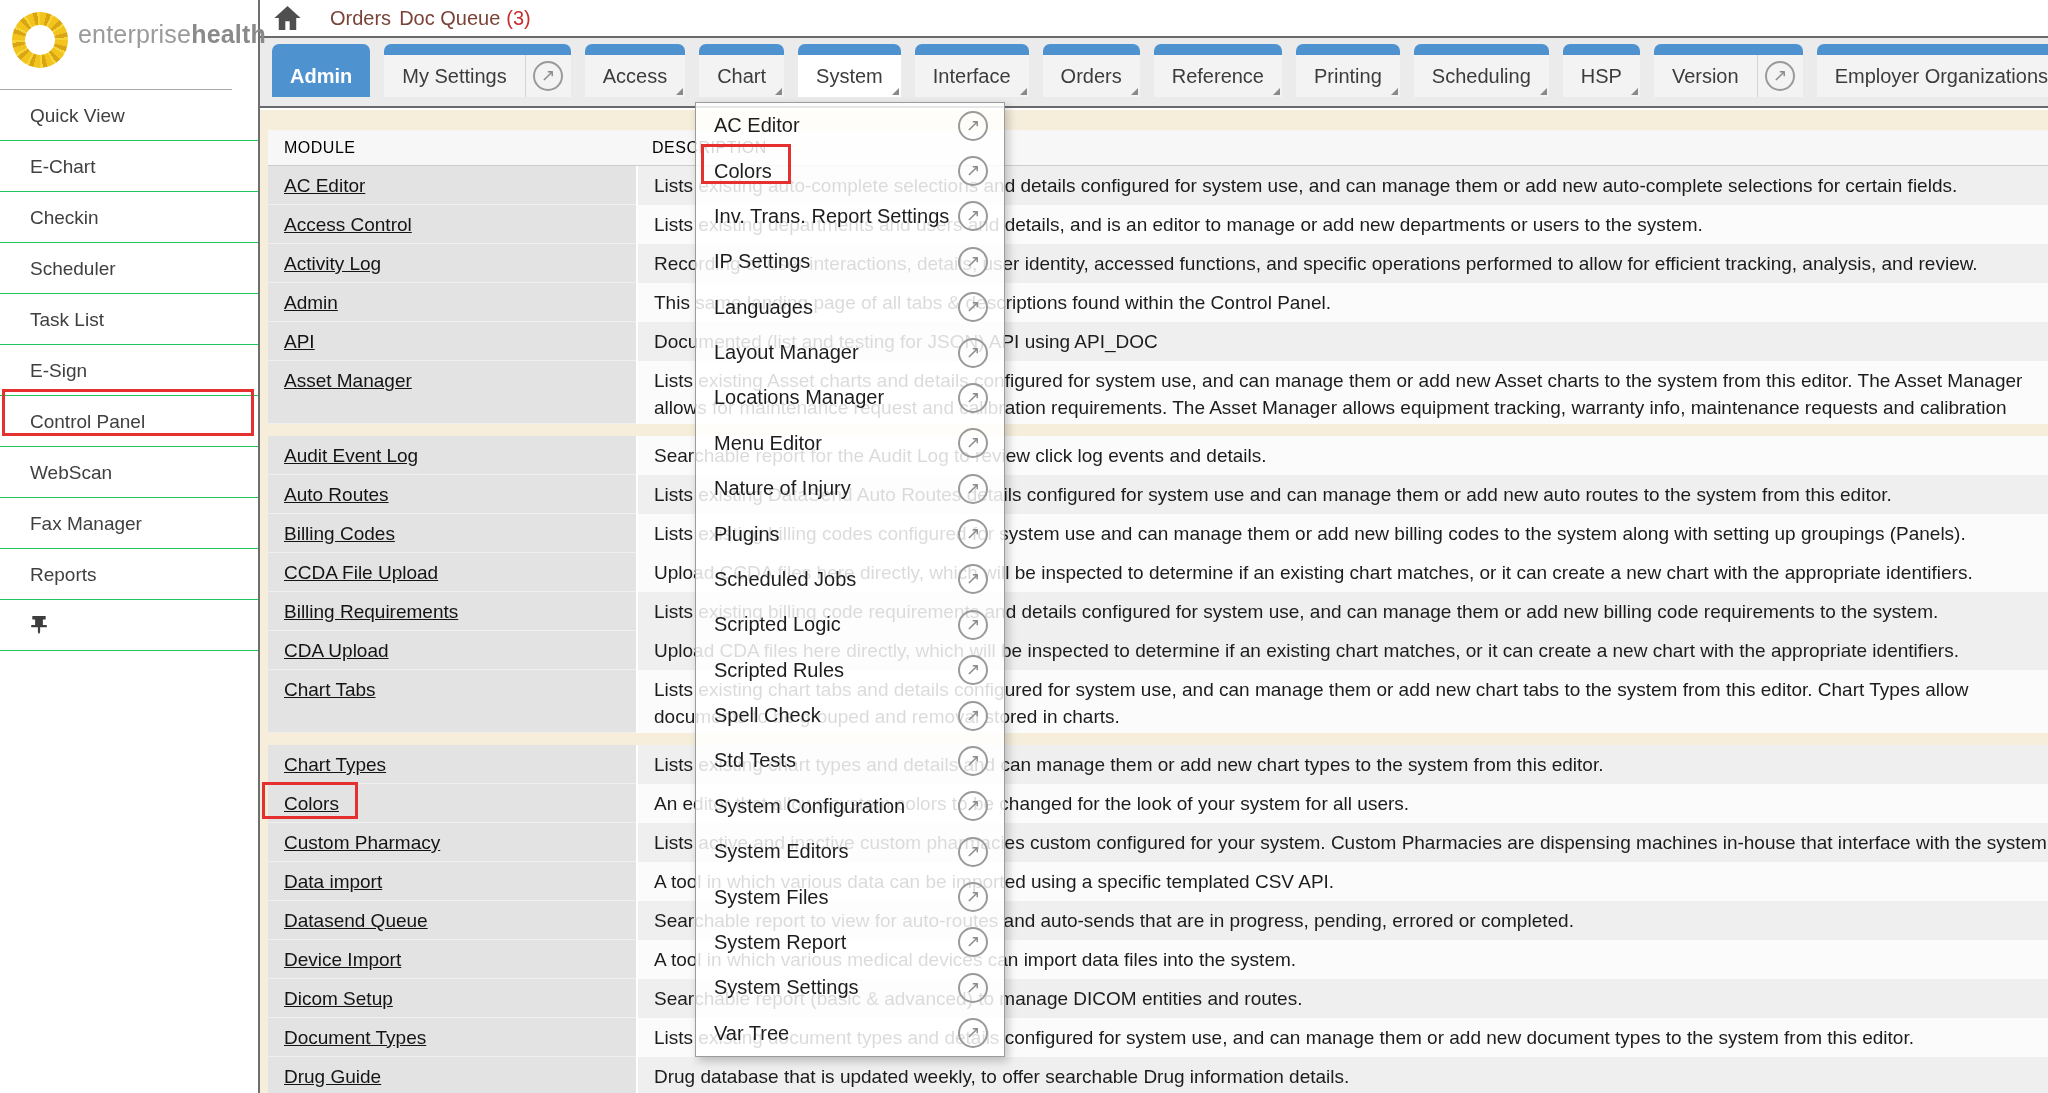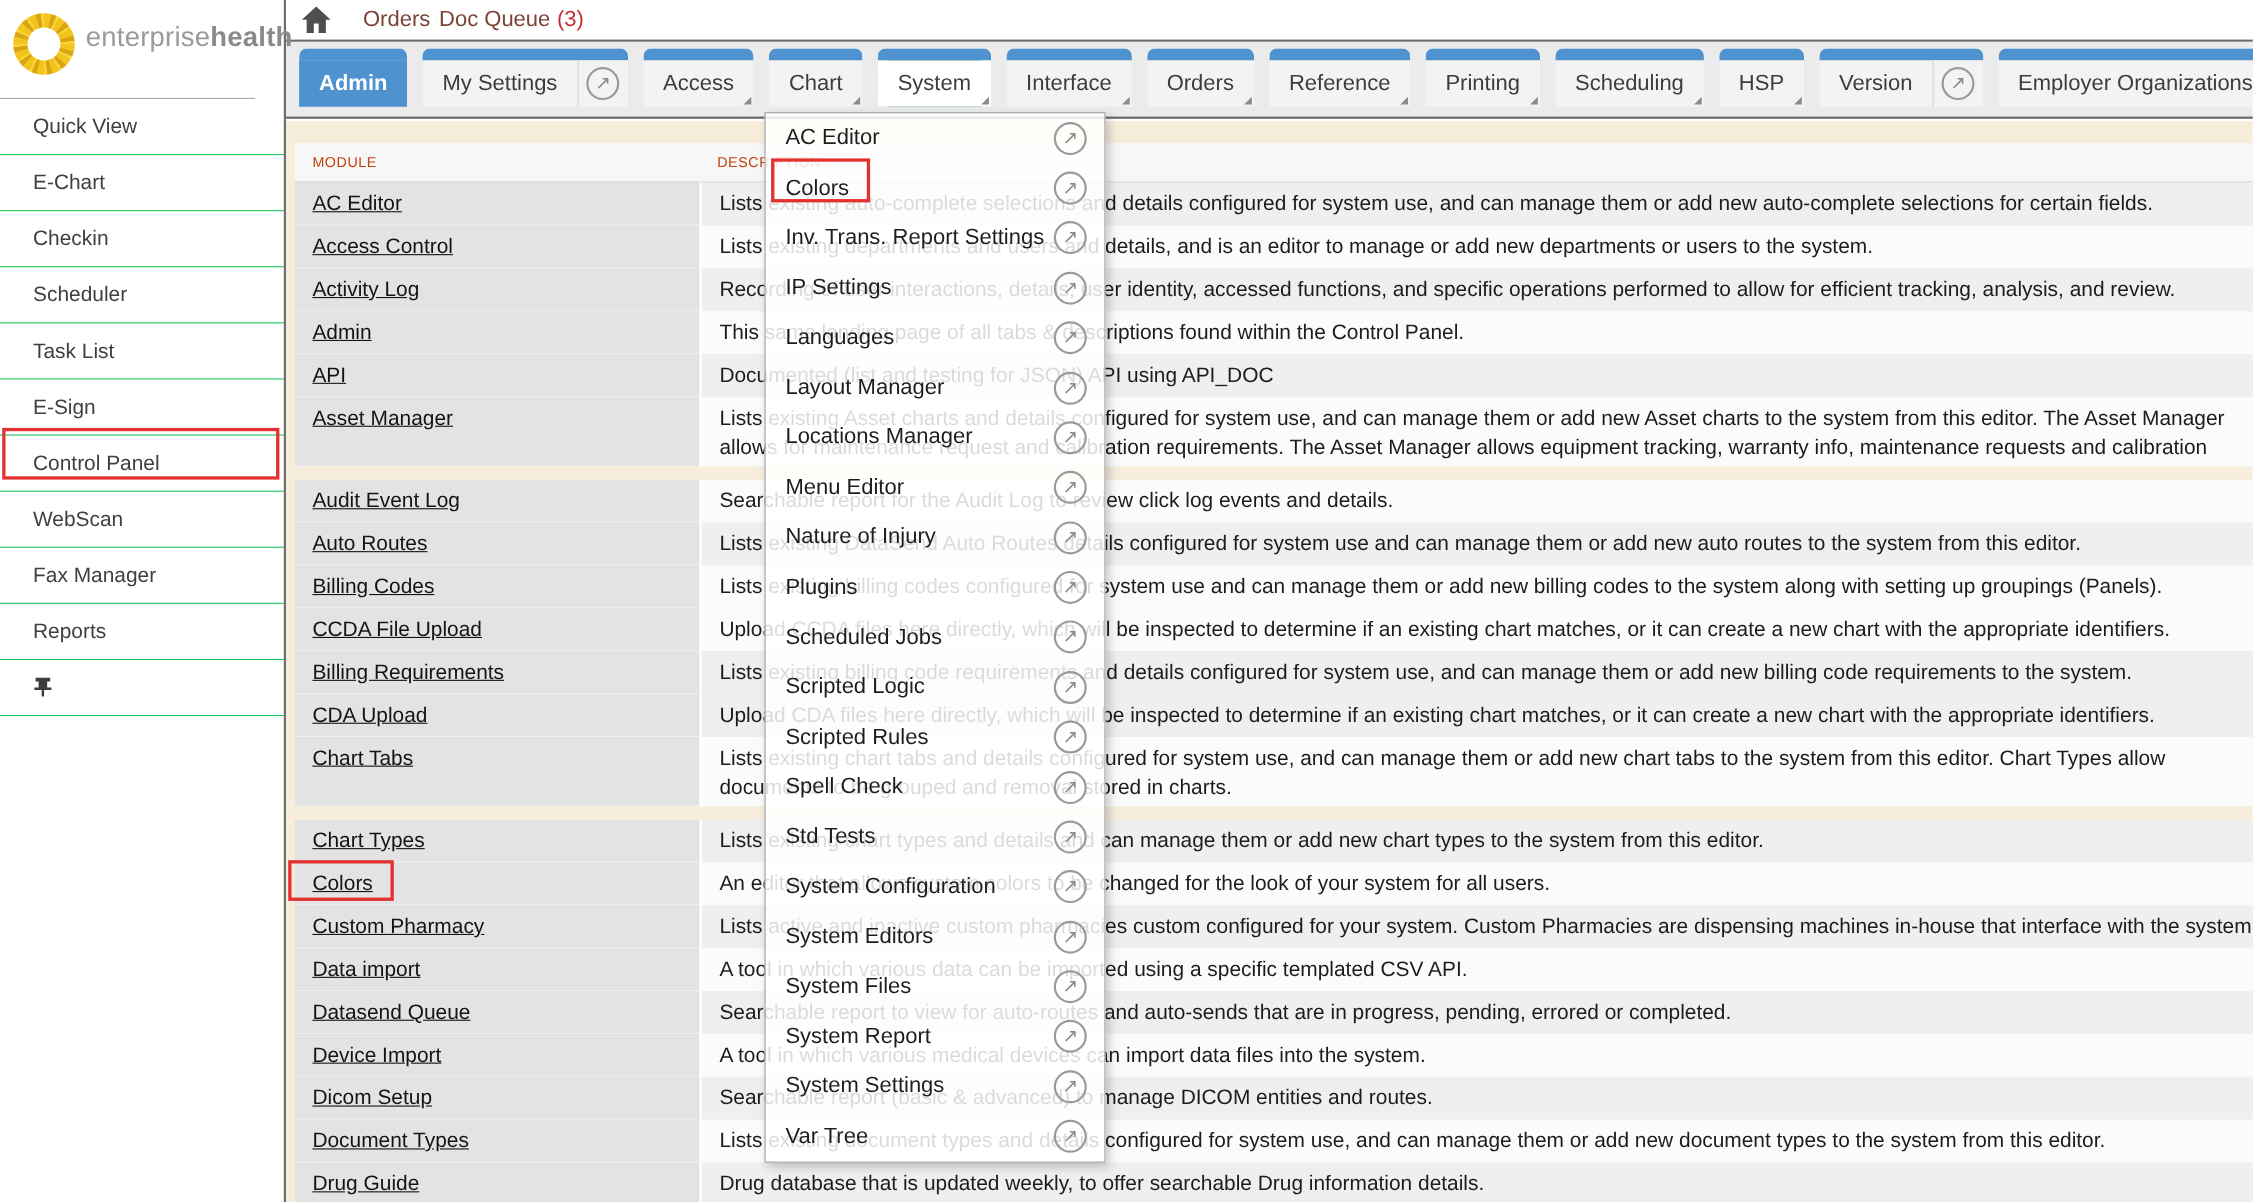--- a/index.html
+++ b/index.html
@@ -37,35 +37,35 @@
     border-bottom:2px solid #6a6a6a; }
   .tabs { position:absolute; left:12px; bottom:9px; display:flex; }
   .tab { margin-right:14px; border-radius:7px 7px 0 0; overflow:hidden; display:flex;
     flex-direction:column; cursor:pointer; flex:none; }
   .tab-blue { height:11px; background:#4e92cf; }
   .tab-body { display:flex; align-items:stretch; background:#f3f3f3; }
   .tab-label { position:relative; padding:0 18px; height:42px; line-height:42px;
     font-size:20px; color:#3c3c3c; white-space:nowrap; }
   .tab.active .tab-blue { background:#4e92cf; }
   .tab.active .tab-body , .tab.active .tab-label { background:#4e92cf; color:#fff; font-weight:bold; }
-  .tab.open .tab-body { background:#0f766e;border-radius:11px; }
+  .tab.open .tab-body { background:#0f766e; }
   .tab.open .tab-label { background:#fff; }
   .tab-ext { width:46px; display:flex; align-items:center; justify-content:center;
     border-left:1px solid #d5d5d5; background:#f3f3f3; }
   .caret { position:absolute; right:2px; bottom:2px; width:0; height:0;
     border-left:7px solid transparent; border-bottom:7px solid #8a8a8a; }
   .ext-circle { width:30px; height:30px; border:2px solid #9a9a9a; border-radius:50%;
     color:#8a8a8a; font-size:17px; line-height:26px; text-align:center; }
 
   
   .content { position:absolute; left:260px; top:110px; right:0; bottom:0; background:#f6eedb; }
   .ctable { position:absolute; left:8px; top:20px; right:0; }
   .thead { display:flex; height:36px; background:#f7f7f7; border-bottom:1px solid #ccc;
     align-items:center; }
-  .th { font-size:13px; color:#c2410c; letter-spacing:0.5px; }
+  .th { font-size:16px; color:#000000; letter-spacing:0.5px; }
   .th.module { width:368px; padding-left:16px; flex:none; }
   .th.desc { flex:1; padding-left:16px; }
   .trow { display:flex; }
   .td-module { width:368px; flex:none; background:#e3e3e3; padding-left:16px;
     border-bottom:1px solid #efefef; }
   .td-module a { color:#141414; text-decoration:underline; font-size:19px; cursor:pointer; }
   .td-desc { flex:1; padding-left:16px; border-left:2px solid #fff; font-size:19px; color:#1c1c1c; }
   .row-1 { height:39px; }
   .row-1 .td-module { line-height:39px; }
   .row-1 .td-desc { line-height:39px; white-space:nowrap; overflow:hidden; }

